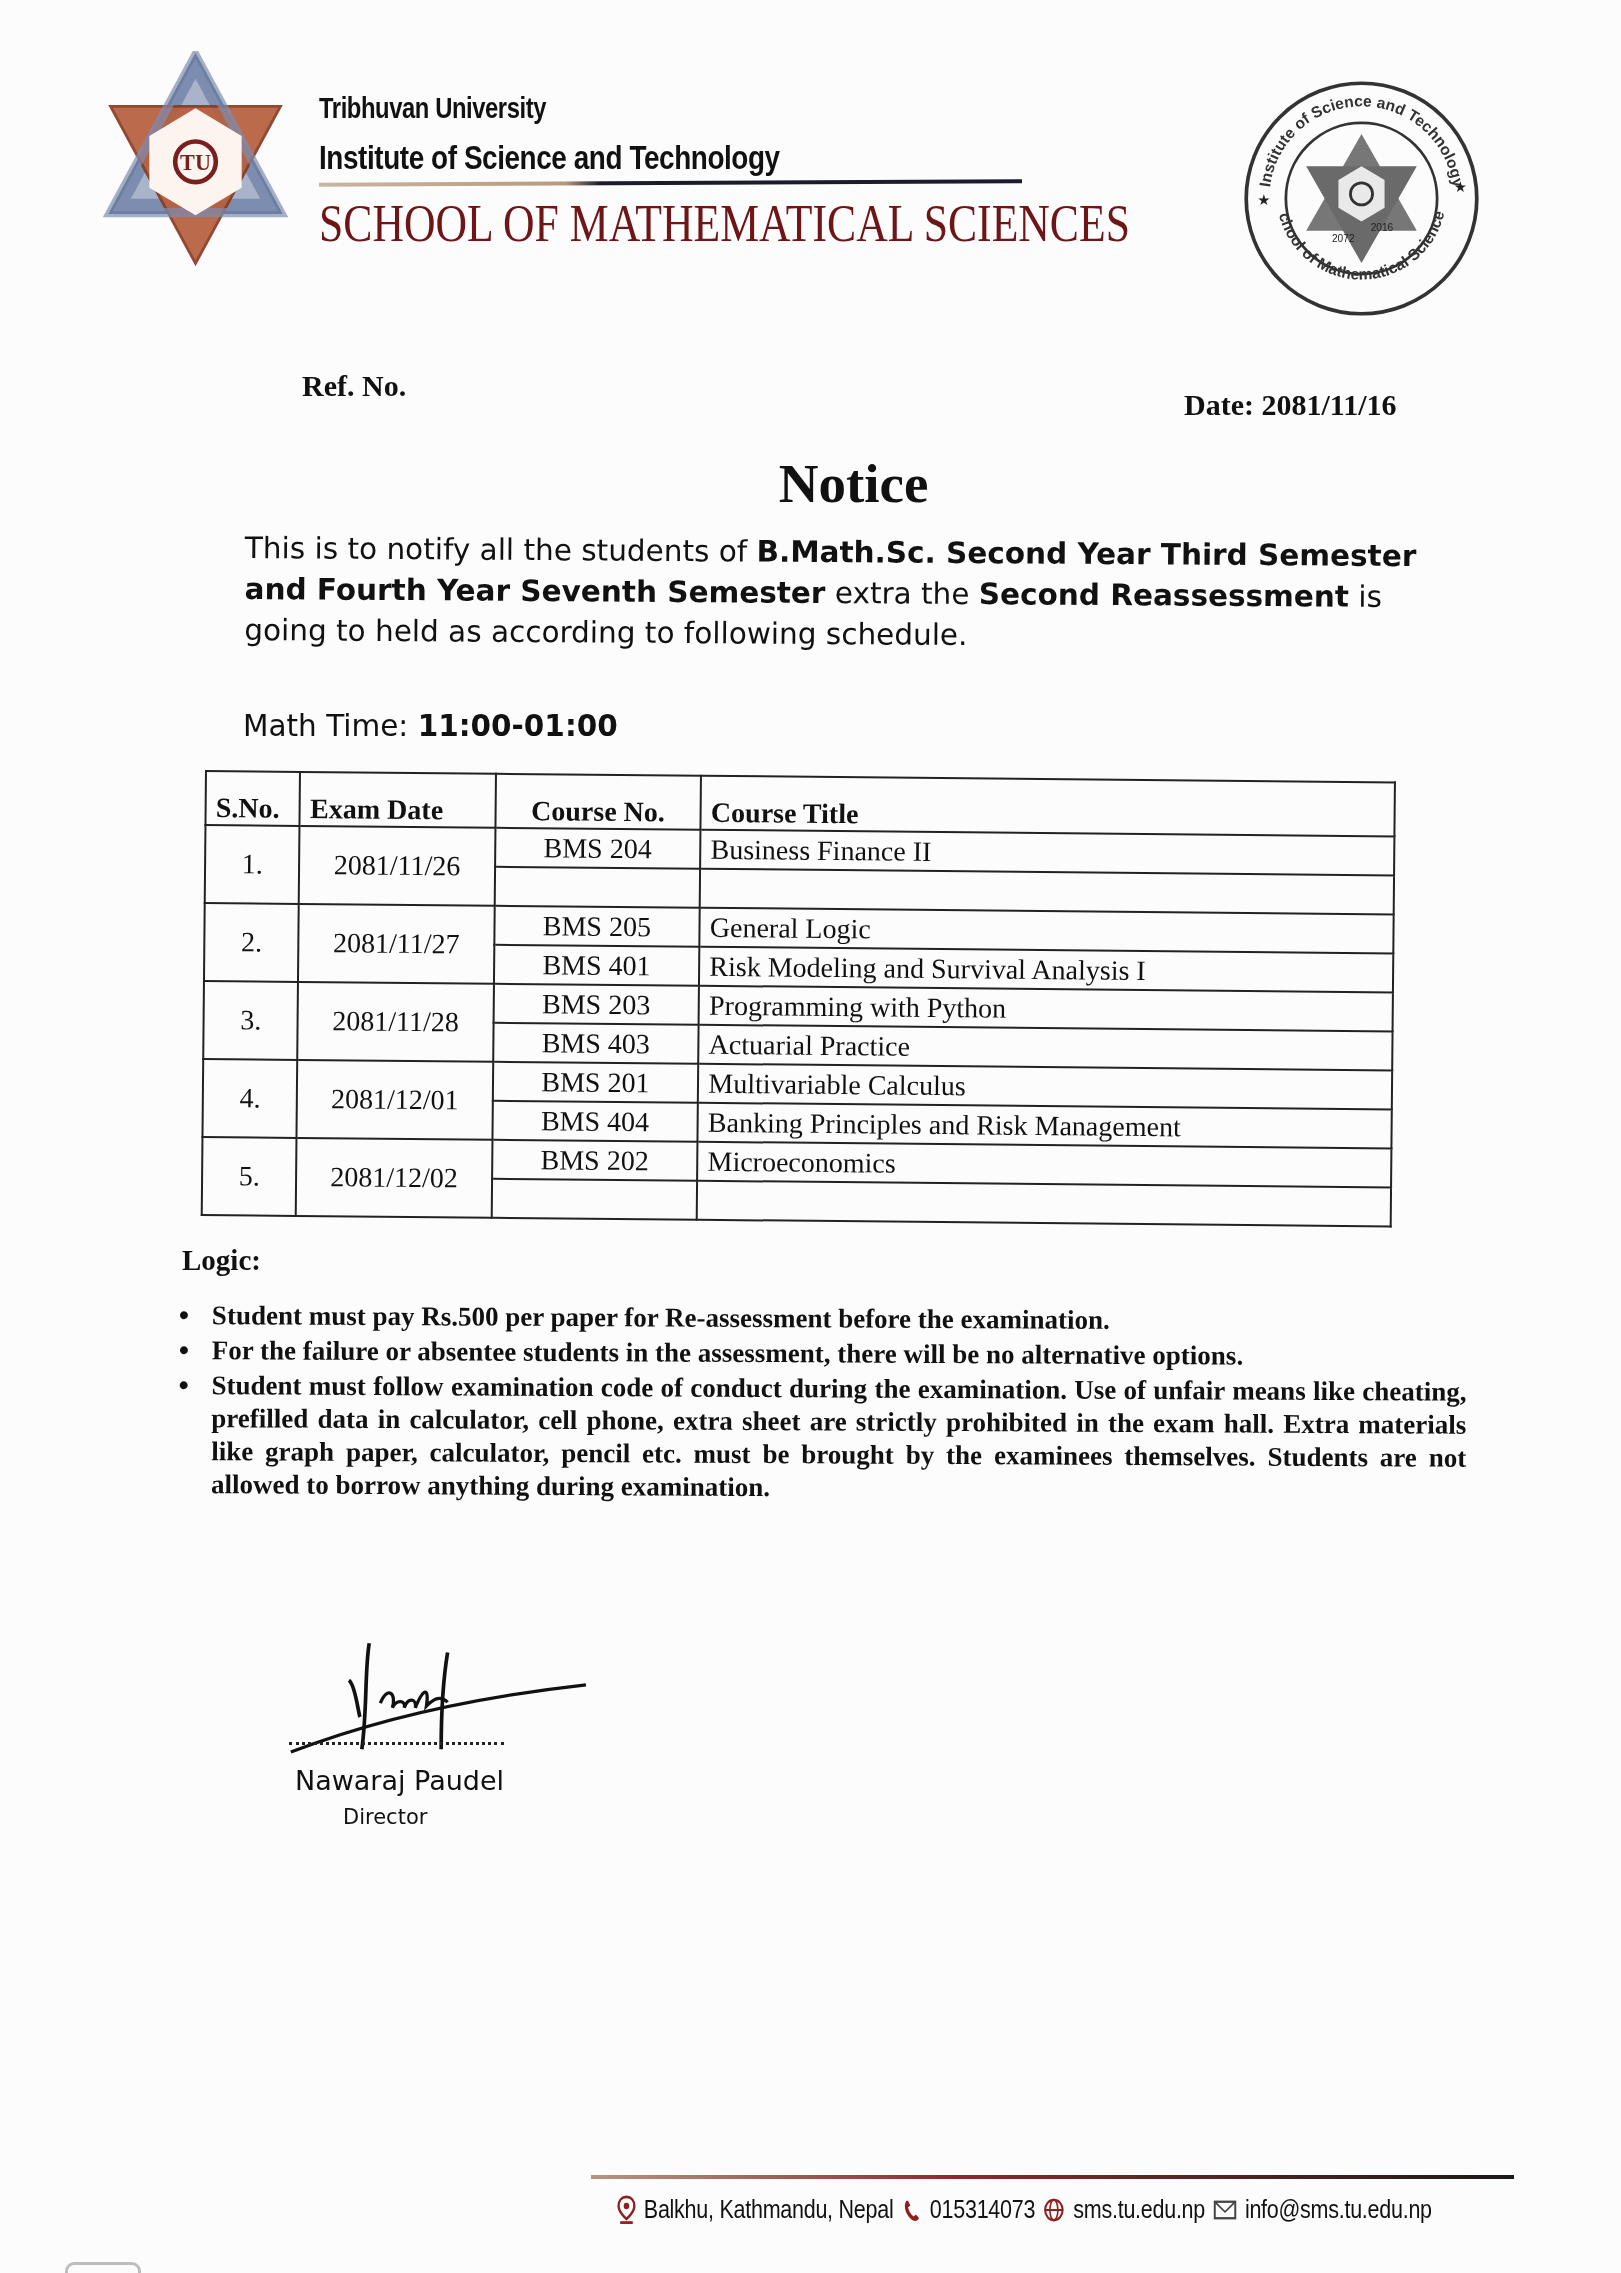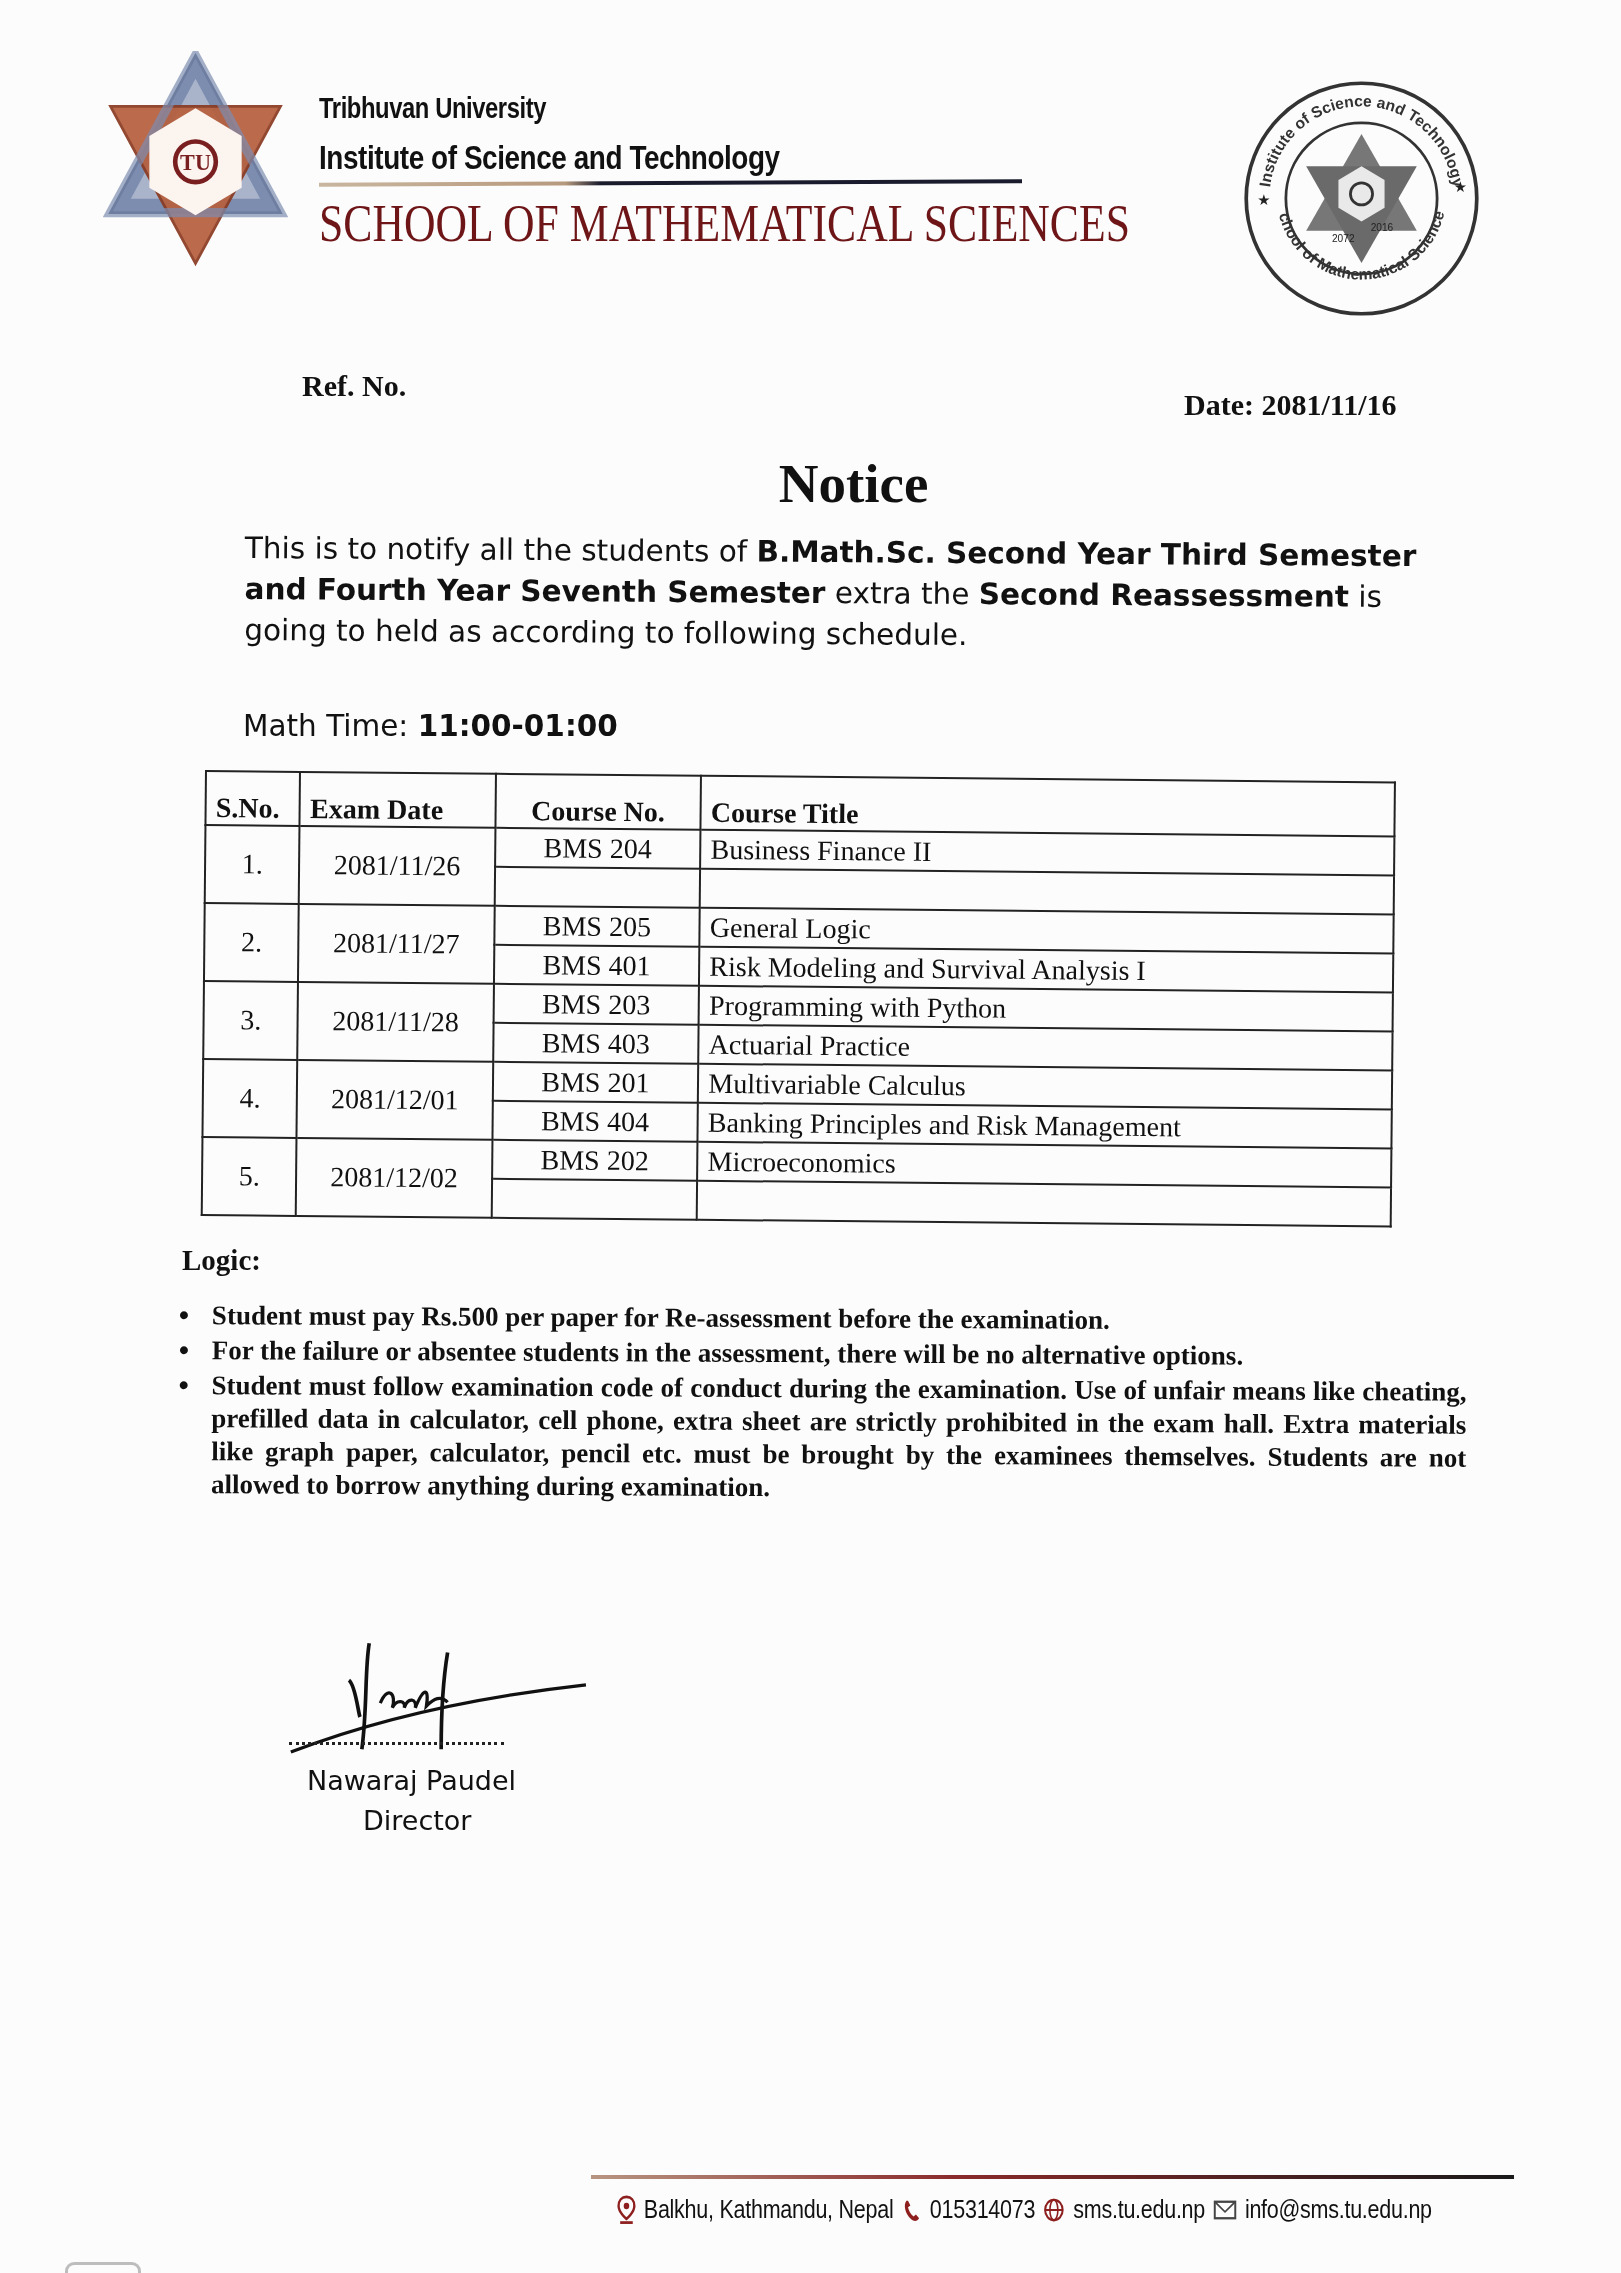--- a/index.html
+++ b/index.html
@@ -40,22 +40,22 @@
   .sched td.dt { width: 175px; }
   .sched td.cn { width: 185px; }
 
   .note { left: 182px; top: 1244px; font-weight: bold; font-size: 29px; }
   .bullets { left: 175px; top: 1299px; width: 1255px; margin: 0; padding: 0 0 0 37px; list-style: none; font-weight: bold; font-size: 27px; line-height: 33px; transform: rotate(0.3deg); transform-origin: left top; }
   .bullets li { position: relative; margin-bottom: 1.8px; text-align: justify; }
   .bullets li::before { content: "\2022"; position: absolute; left: -33px; top: 0; font-size: 29.5px; }
 
   .sig { left: 277px; top: 1634px; width: 332px; height: 120px; }
   .sig-dots { left: 289px; top: 1742px; width: 215px; border-top: 3.7px dotted #222; }
-  .sig-name { left: 295px; top: 1765px; font-family: "DejaVu Sans", sans-serif; font-size: 27px; margin-left: 12px; }
-  .sig-title { left: 363px; top: 1805px; font-family: "DejaVu Sans", sans-serif; font-size: 27px; }
+  .sig-name { left: 295px; top: 1765px; font-family: "DejaVu Sans", sans-serif; font-size: 27px; }
+  .sig-title { left: 343px; top: 1805px; font-family: "DejaVu Sans", sans-serif; font-size: 21px; }
 
   
   .foot-rule { left: 591px; top: 2175px; width: 923px; height: 3.7px; background: linear-gradient(to right, #b89580 0%, #8a2a2a 40%, #1a1a1a 100%); }
   .footer { left: 617px; top: 2195px; font-family: "Liberation Sans", sans-serif; font-size: 25px; display: flex; align-items: center; gap: 9.2px; white-space: nowrap; transform: scaleX(0.86); transform-origin: left; letter-spacing: -0.3px; }
   .footer svg { display: block; }
   .corner-tab { left: 65px; top: 2262px; width: 70px; height: 18.5px; border: 3.7px solid #bdbdbd; border-bottom: none; border-radius: 9.2px 9.2px 0 0; }
 </style>
 </head>
 <body>
 

